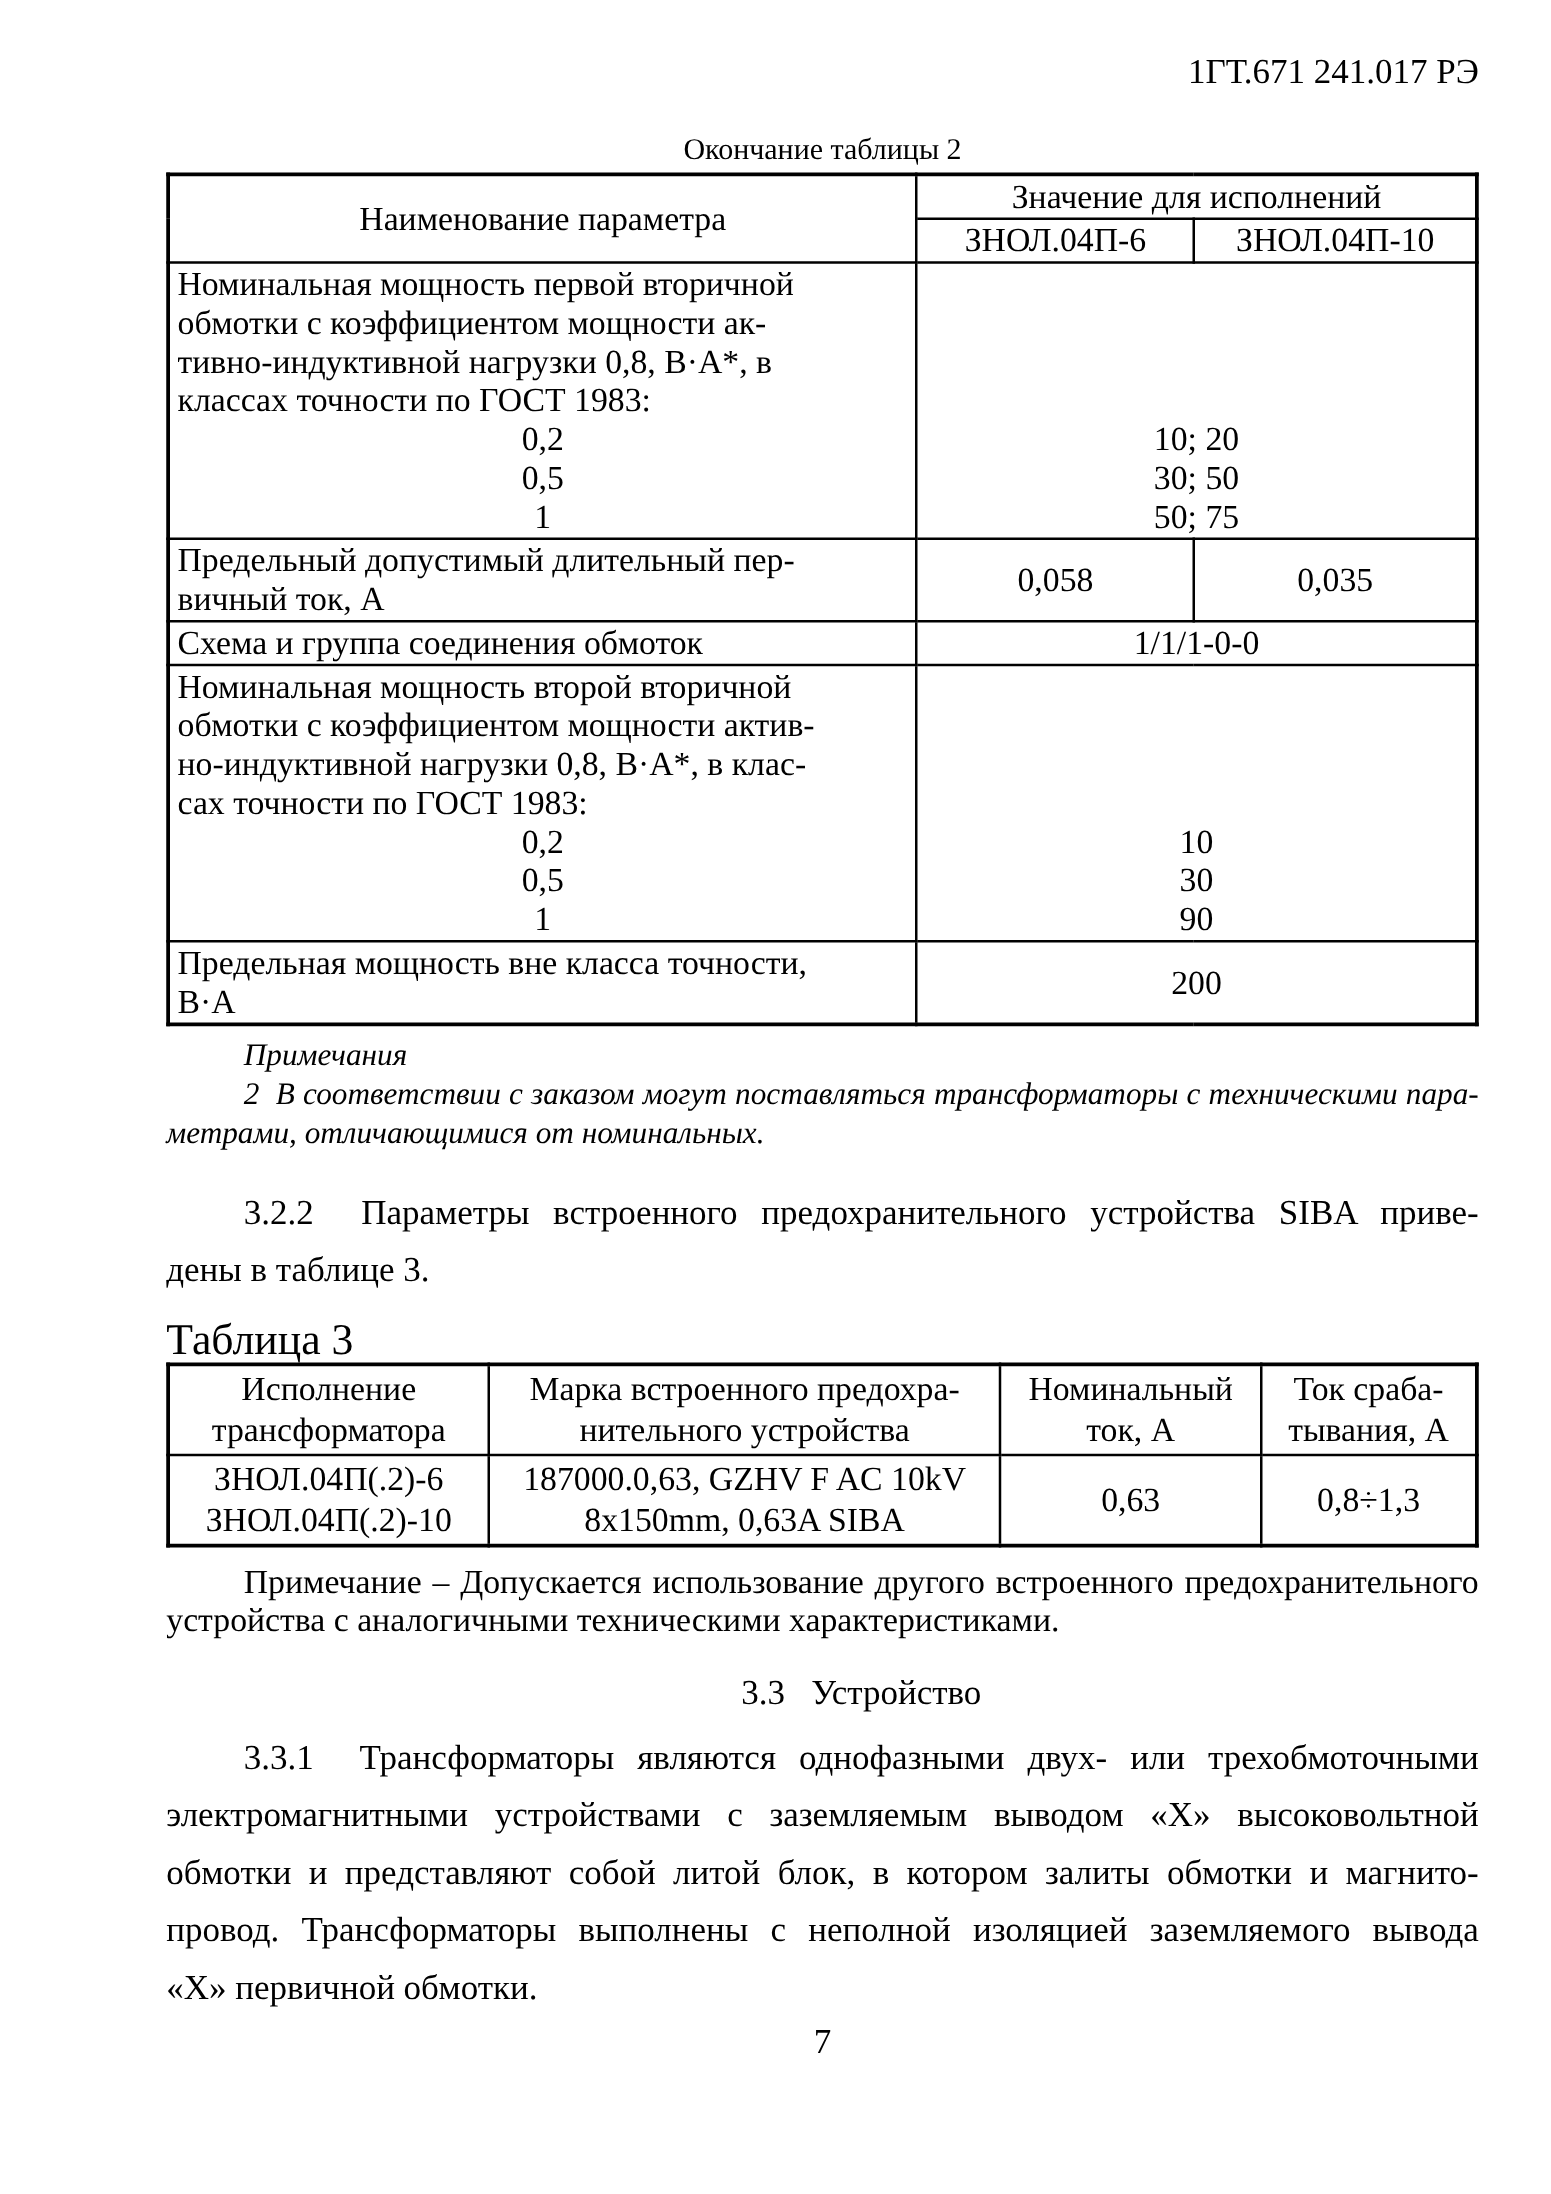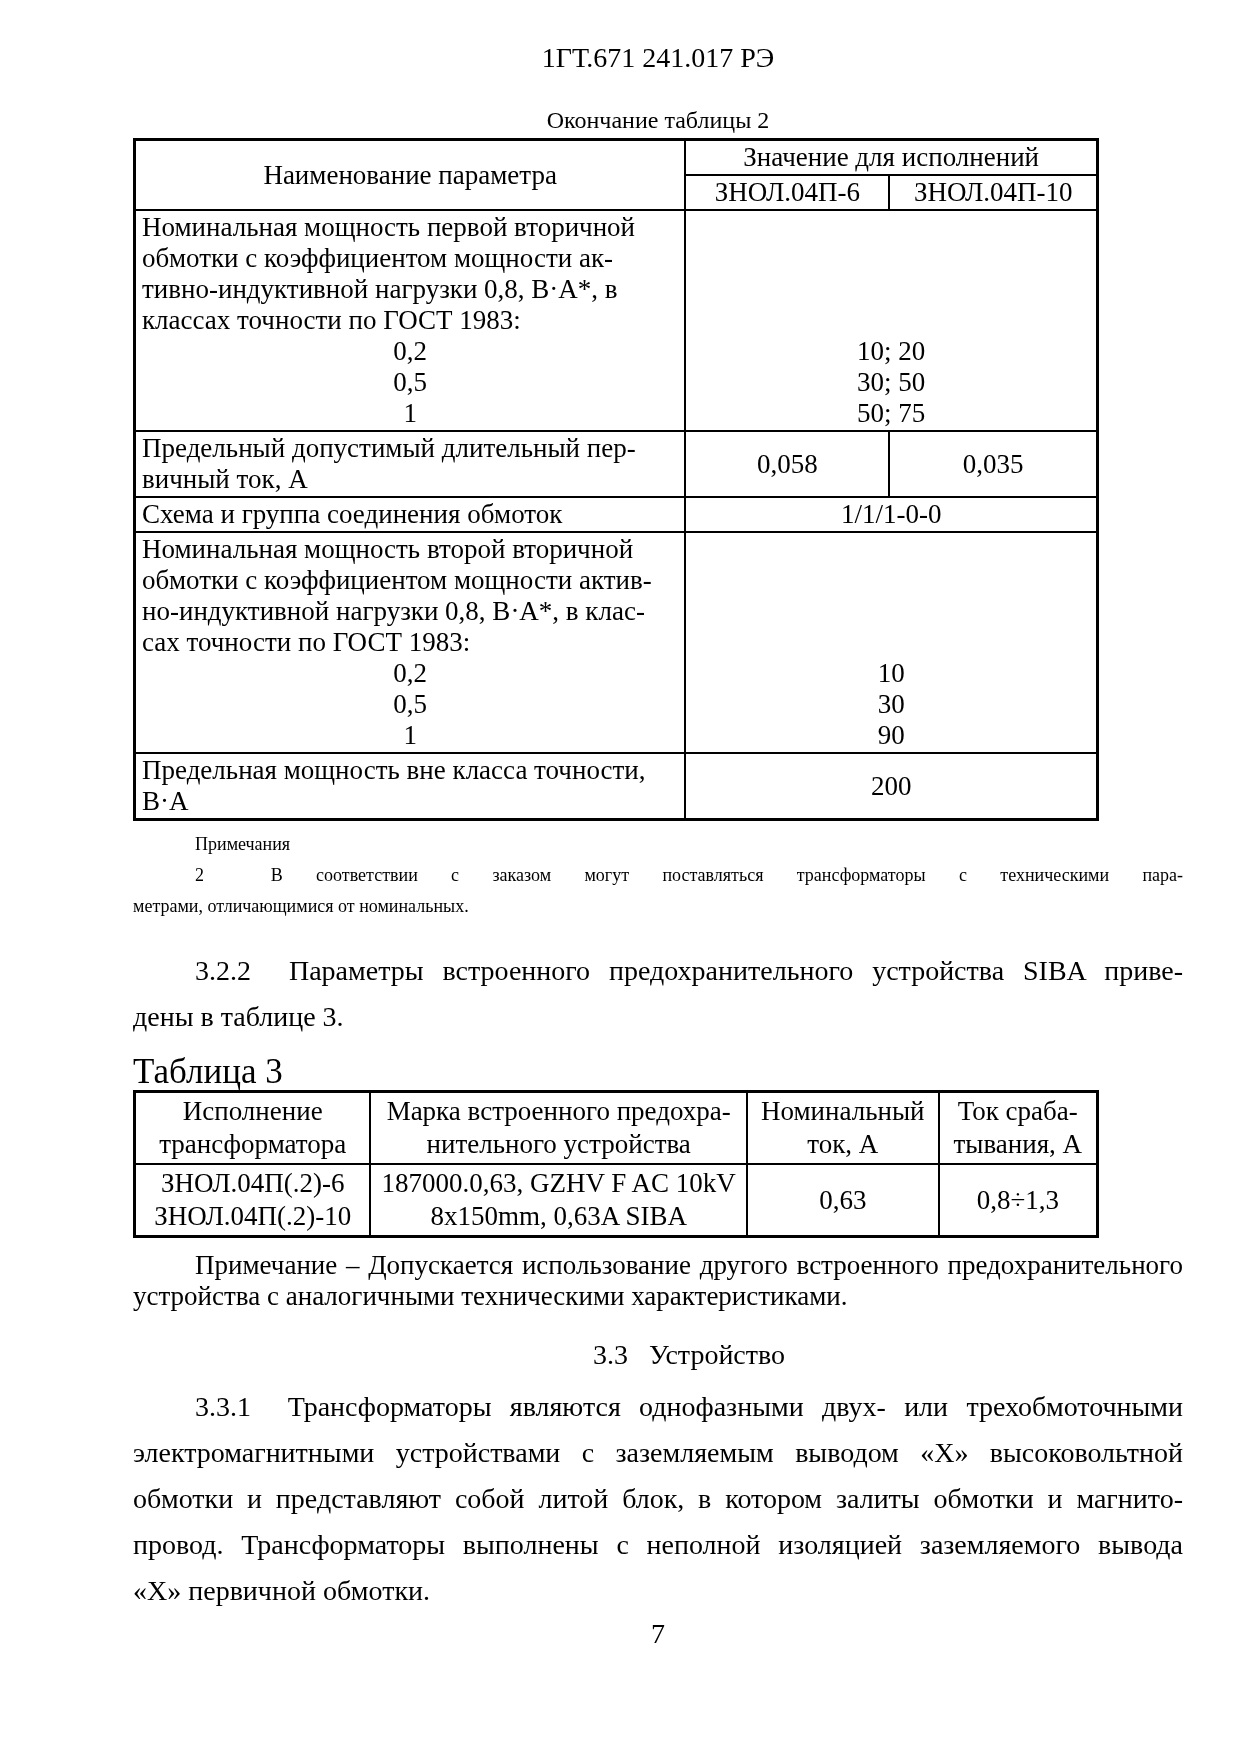--- a/index.html
+++ b/index.html
@@ -5,37 +5,37 @@
   html,body { margin:0; padding:0; background:#ffffff; }
   .page {
     width:1241px; height:1755px;
     background:#ffffff; color:#000000;
     font-family:"Liberation Serif", serif;
     box-sizing:border-box;
     padding:42px 58px 0 133px;
     overflow:hidden;
     position:relative;
   }
-  .doc-number { font-size:28px; line-height:32px; text-align:center; margin-bottom:30px; }
+  .doc-number { font-size:28px; line-height:32px; text-align:right; margin-bottom:30px; }
   .caption { font-size:24px; line-height:32px; margin-bottom:2px; text-align:center; }
 
-  table { border-collapse:collapse; width:966px; table-layout:fixed; }
+  table { border-collapse:collapse; width:1050px; table-layout:fixed; }
   .tbl { border:3px solid #000; }
   .tbl td { border:2px solid #000; padding:1px 6px; font-size:27px; line-height:31px; vertical-align:top; }
   .c   { text-align:center; }
   .vm  { vertical-align:middle !important; }
   .vb  { vertical-align:bottom !important; }
   .t3 td { line-height:33px; padding:2px 6px; }
 
   .line  { white-space:nowrap; }
   .jline { white-space:nowrap; text-align:justify; text-align-last:justify; }
   .lline { white-space:nowrap; text-align:left; }
   .ind   { padding-left:62px; }
 
-  .notes { font-size:18px; line-height:31px; margin-top:8px; }
+  .notes { font-size:25px; line-height:31px; margin-top:8px;font-style:italic; }
   .notes-heading { padding-left:62px; }
 
   .body-para { font-size:28px; }
   .para-322 { margin-top:26px; }
   .para-322 .pline { line-height:46px; }
   .t3-caption { font-size:35px; line-height:32px; margin-top:16px; margin-bottom:2px; }
   .t3-note { font-size:27px; line-height:31px; margin-top:12px; }
   .heading-33 { font-size:28px; line-height:34px; margin-top:26px; padding-left:62px;text-align:center; }
   .para-331 { margin-top:12px; }
   .para-331 .pline { line-height:46px; }

